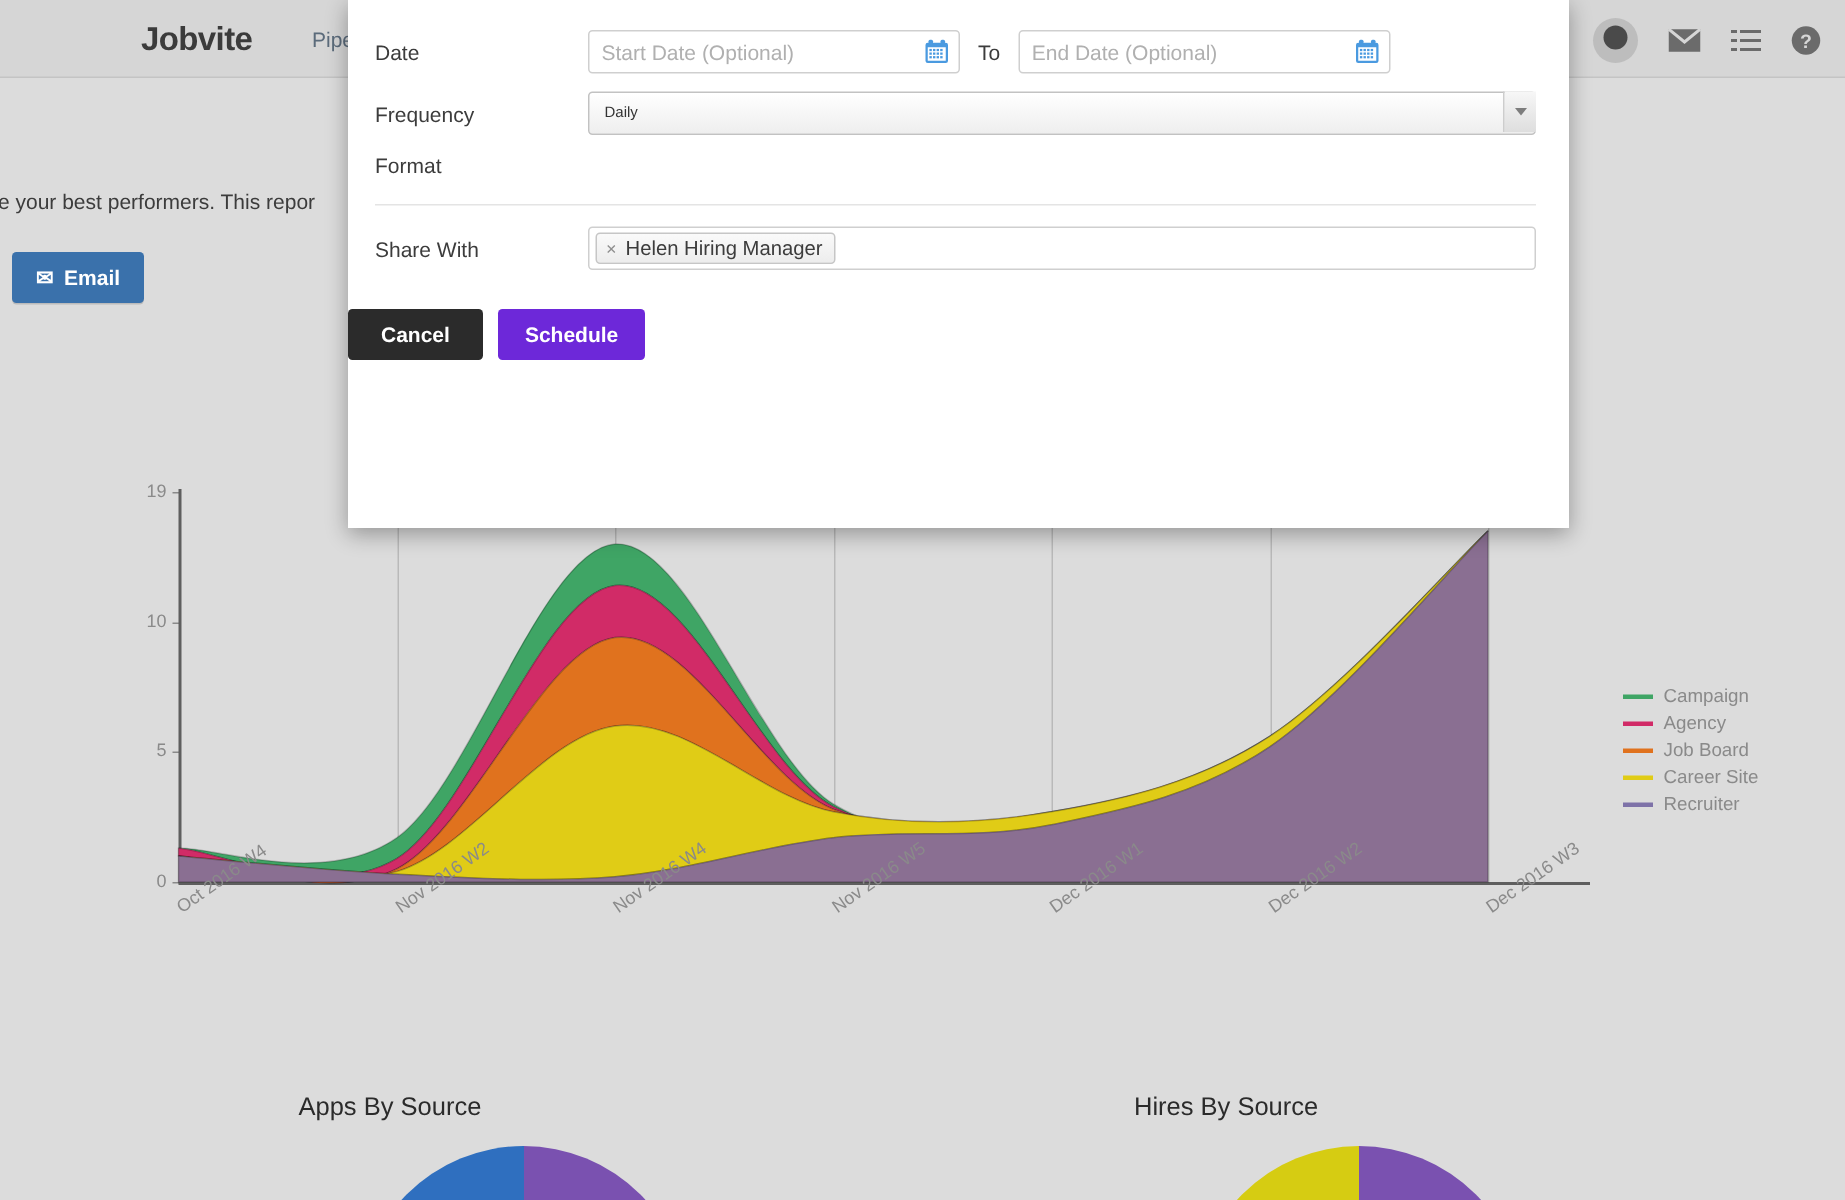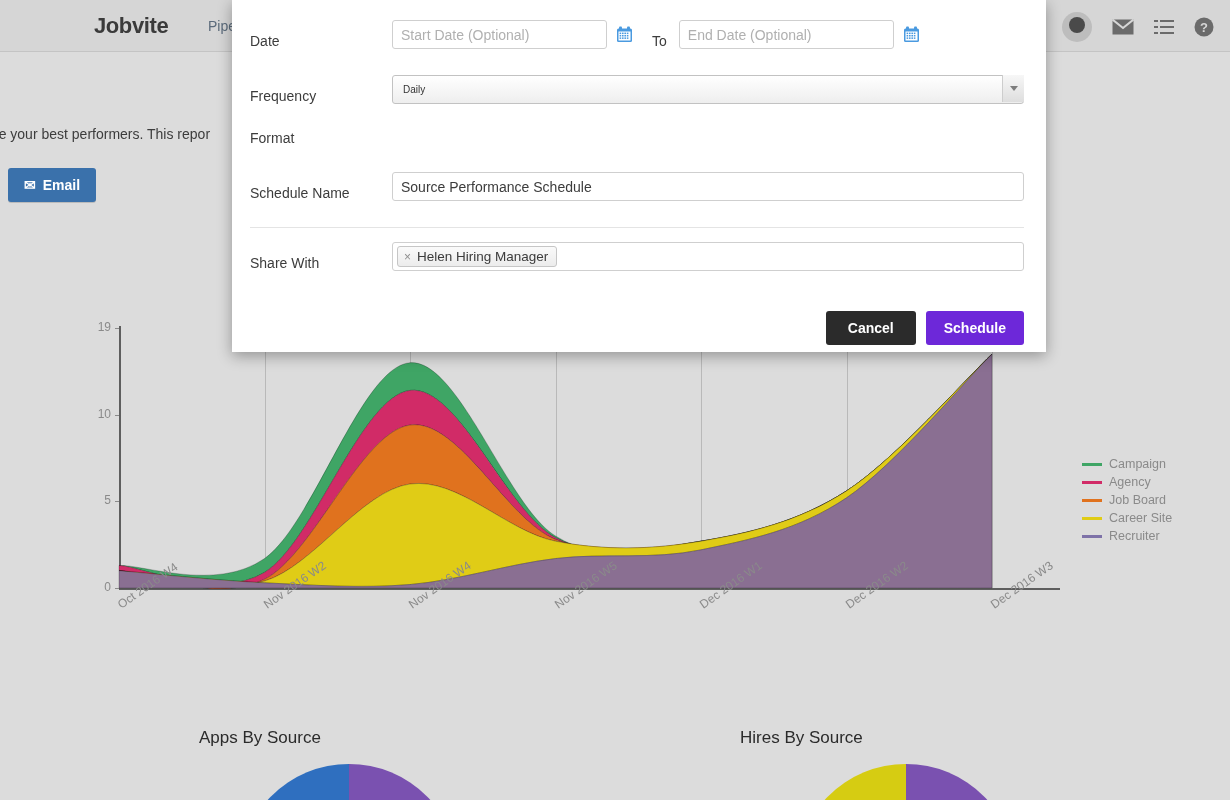--- a/index.html
+++ b/index.html
@@ -97,32 +97,32 @@
     color:#fff; font-size:15px; font-weight:bold;
   }
   .modal-close {
     position:absolute; right:16px; top:11px;
     color:#fff; font-size:21px; line-height:1; font-weight:bold;
     background:none; border:none; cursor:pointer;
     font-family:"Liberation Sans", sans-serif;
   }
   .modal-body { padding:20px 22px 0 18px; }
 
-  .frow { display:flex; align-items:flex-end; margin-bottom:26px; }
+  .frow { display:flex; align-items:center; margin-bottom:12px; }
   .flabel { width:142px; font-size:14px; color:#3c3c3c; flex:none; }
 
   .inp {
     height:29px; border:1px solid #cfcfcf; border-radius:3px;
     background:#fff; font-size:14px; color:#3c3c3c;
     font-family:"Liberation Sans", sans-serif;
     padding:0 8px; outline:none;
   }
   .inp::placeholder { color:#b0b0b0; }
   .date-box { position:relative; width:248px; }
-  .date-box .inp { width:215px; }
+  .date-box .inp { width:248px; }
   .cal-ico { position:absolute; right:7px; top:6px; }
   .to-lbl { font-size:14px; color:#3c3c3c; margin:0 12px; }
 
   .sel-wrap { position:relative; width:639px; height:29px; }
   .sel-face {
     position:absolute; inset:0;
     border:1px solid #c2c2c2; border-radius:3px;
     background:linear-gradient(#ffffff,#eeeeee);
     font-size:10px; color:#333; display:flex; align-items:center;
     padding-left:10px;
@@ -145,21 +145,21 @@
   }
   .token {
     display:inline-flex; align-items:center; gap:6px;
     background:linear-gradient(#fafafa,#ececec);
     border:1px solid #c6c6c6; border-radius:3px;
     padding:2px 8px 2px 6px; font-size:13.5px; color:#3c3c3c;
   }
   .token-x { color:#8e8e8e; font-size:12px; cursor:pointer; }
 
   .modal-actions {
-    display:flex; justify-content:flex-end; gap:10px;
+    display:flex; gap:10px;
     padding:14px 22px 0 0;
   }
   .btn-cancel {
     background:#2b2b2b; color:#fff; border:none; border-radius:3px;
     padding:9px 22px; font-size:14px; font-weight:bold; cursor:pointer;
     font-family:"Liberation Sans", sans-serif;
   }
   .btn-schedule {
     background:#6d28d9; color:#fff; border:none; border-radius:3px;
     padding:9px 18px; font-size:14px; font-weight:bold; cursor:pointer;
@@ -270,21 +270,21 @@
         <div class="leg-row">
           <span class="leg-swatch" style="background: rgb(126, 114, 168);"></span>
           <span class="leg-label">Recruiter</span>
         </div>
       </div>
   </div>
 
   <div id="pies">
       <div class="pie-title" style="left: 199px; top: 728px;">Apps By Source</div>
       <div class="pie" style="left: 239px; top: 764px; background: conic-gradient(rgb(122, 81, 176) 0%, rgb(122, 81, 176) 45%, rgb(214, 204, 18) 45%, rgb(214, 204, 18) 57%, rgb(216, 31, 20) 57%, rgb(216, 31, 20) 71%, rgb(58, 167, 87) 71%, rgb(58, 167, 87) 81%, rgb(47, 111, 191) 81%, rgb(47, 111, 191) 100%);"></div>
-      <div class="pie-title" style="left: 740px; top: 728px;">Hires By Source</div>
+      <div class="pie-title" style="left: 756px; top: 728px;">Hires By Source</div>
       <div class="pie" style="left: 796px; top: 764px; background: conic-gradient(rgb(122, 81, 176) 0%, rgb(122, 81, 176) 50%, rgb(214, 204, 18) 50%, rgb(214, 204, 18) 100%);"></div>
     </div>
 
 </div>
 
 <div id="modal">
 
   <div class="modal-body">
 
     <div class="frow">
@@ -349,24 +349,20 @@
         <div class="sel-arrow">
             <i class="caret"></i>
           </div>
       </div>
     </div>
 
     <div class="frow">
       <div class="flabel">Format</div>
     </div>
 
-    <div class="frow">
-      <div class="flabel">Schedule Name</div>
-      <input class="inp name-inp" value="Source Performance Schedule" style="">
-    </div>
 
     <div class="divider"></div>
 
     <div class="frow">
       <div class="flabel">Share With</div>
       <div class="token-box" id="token-box">
           <span class="token">
             <span class="token-x">×</span>
             <span>Helen Hiring Manager</span>
           </span>

